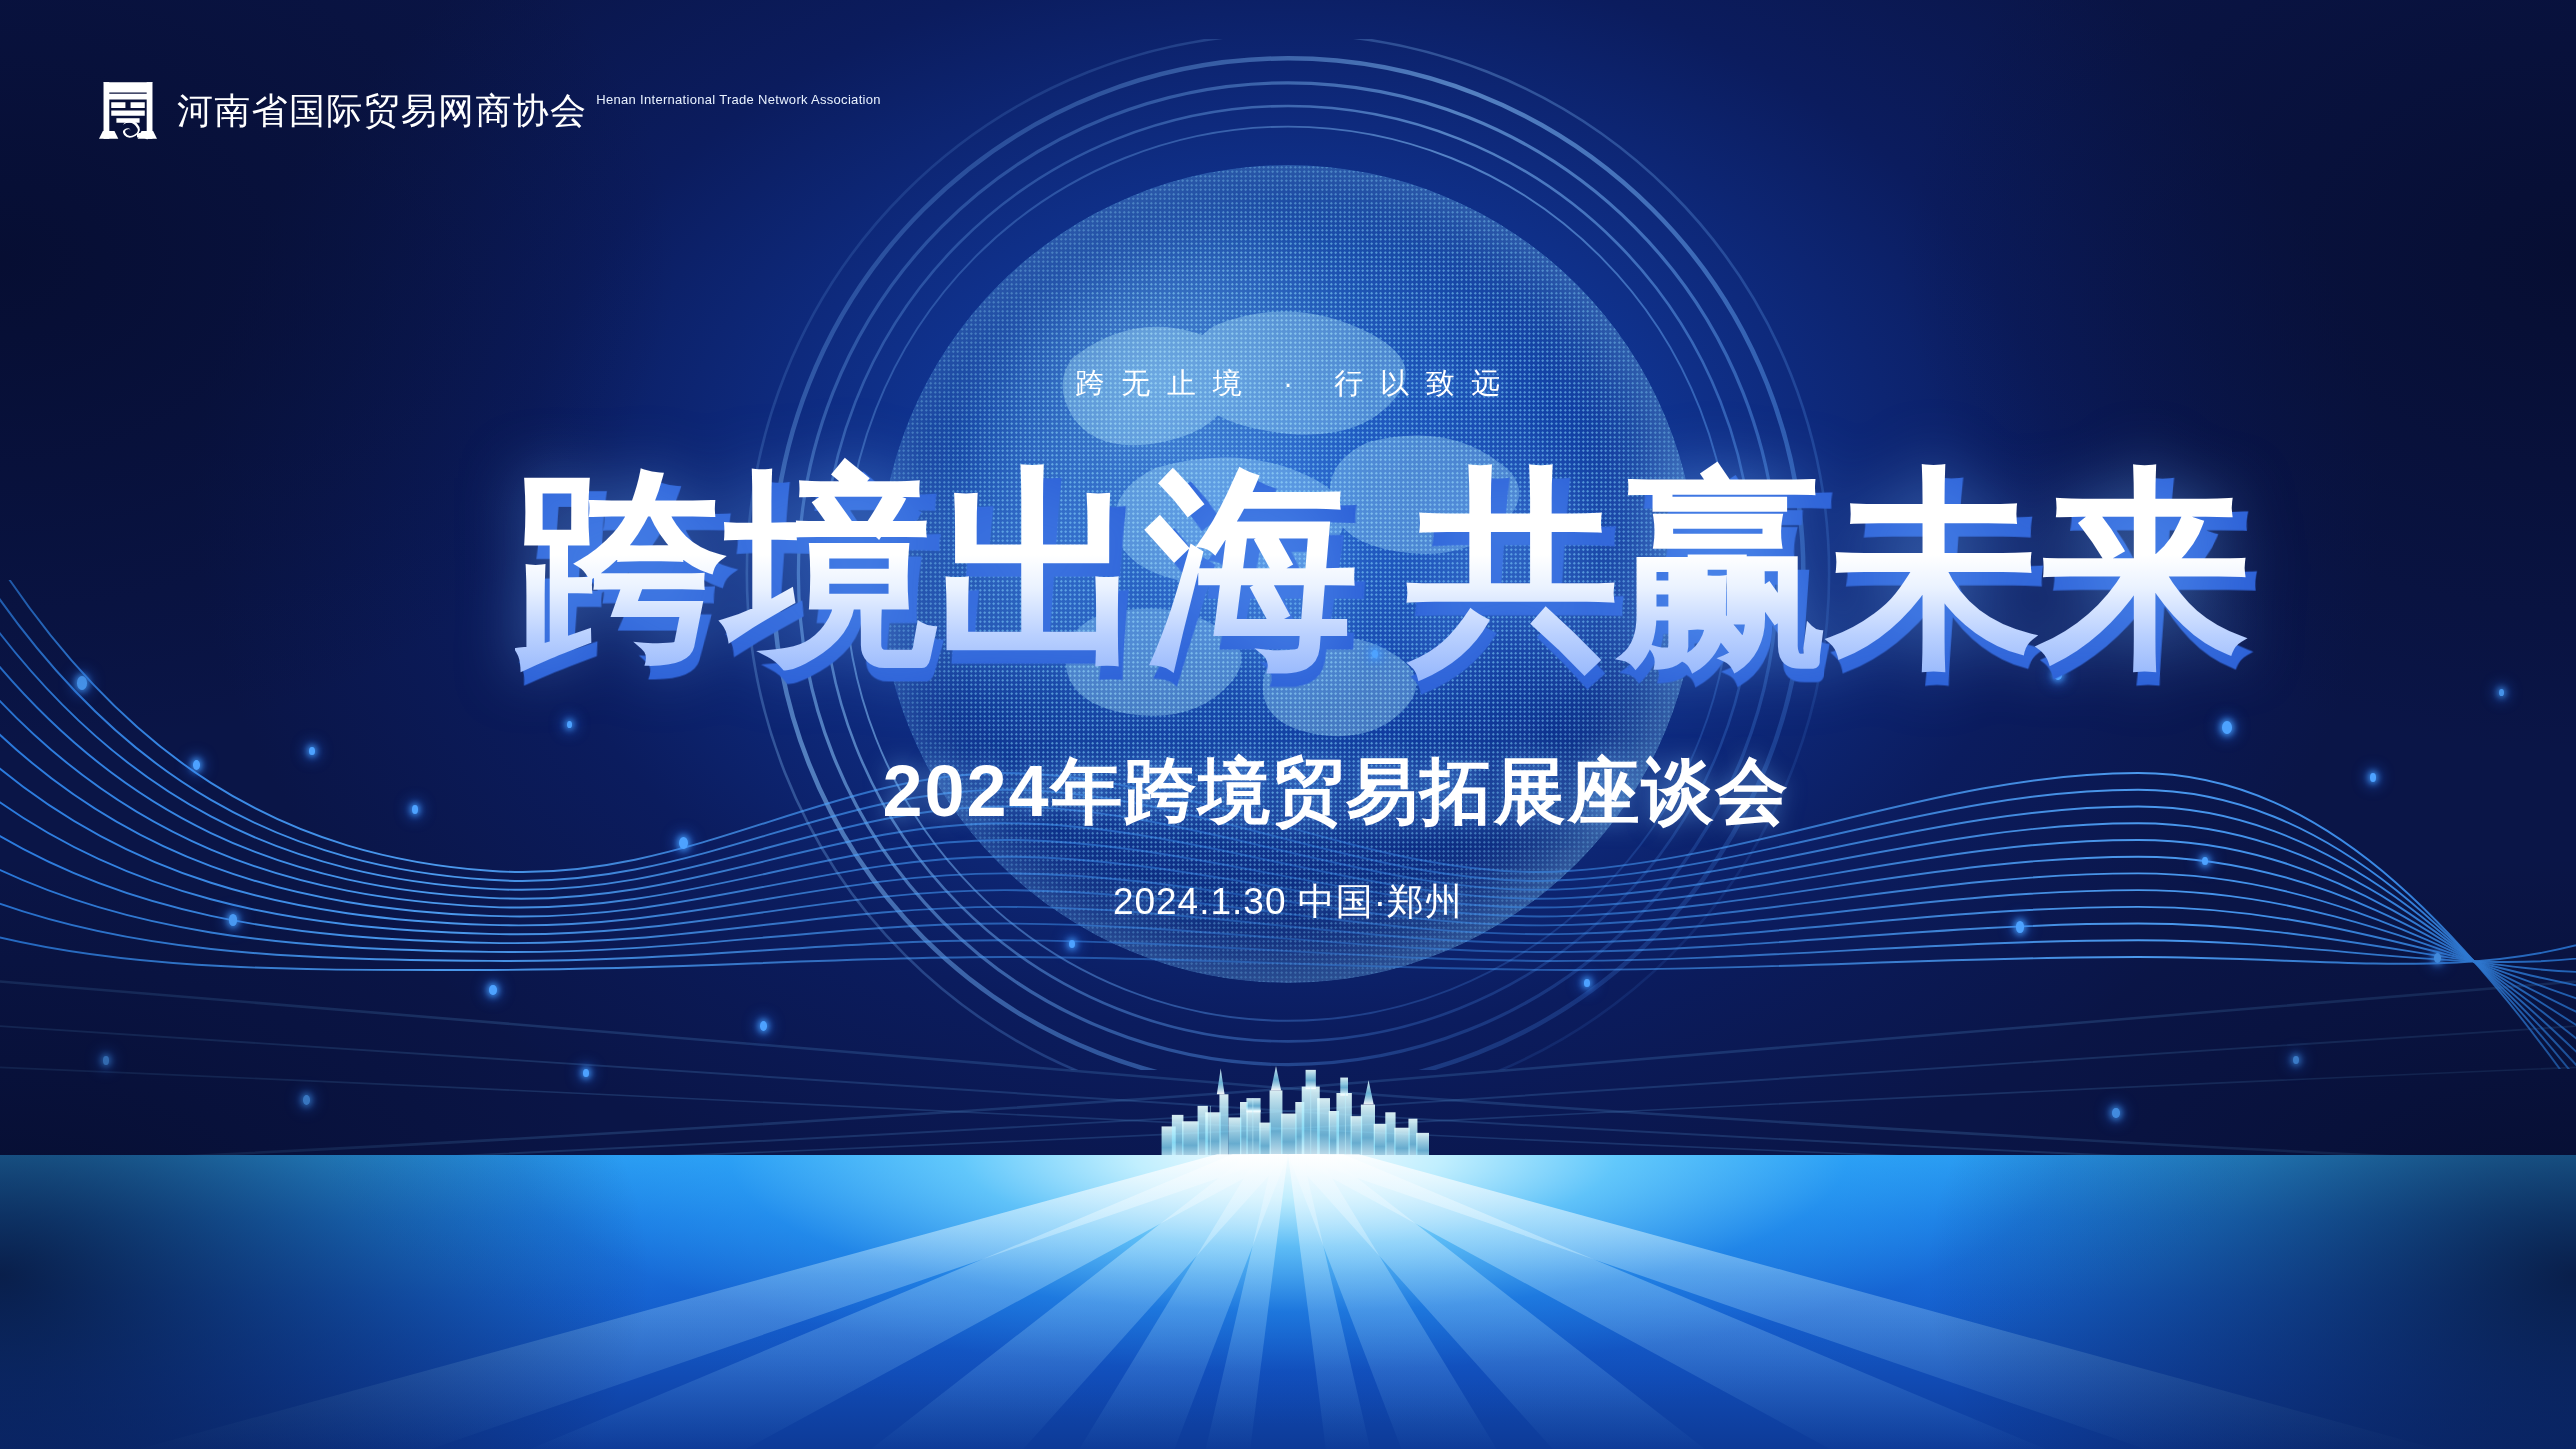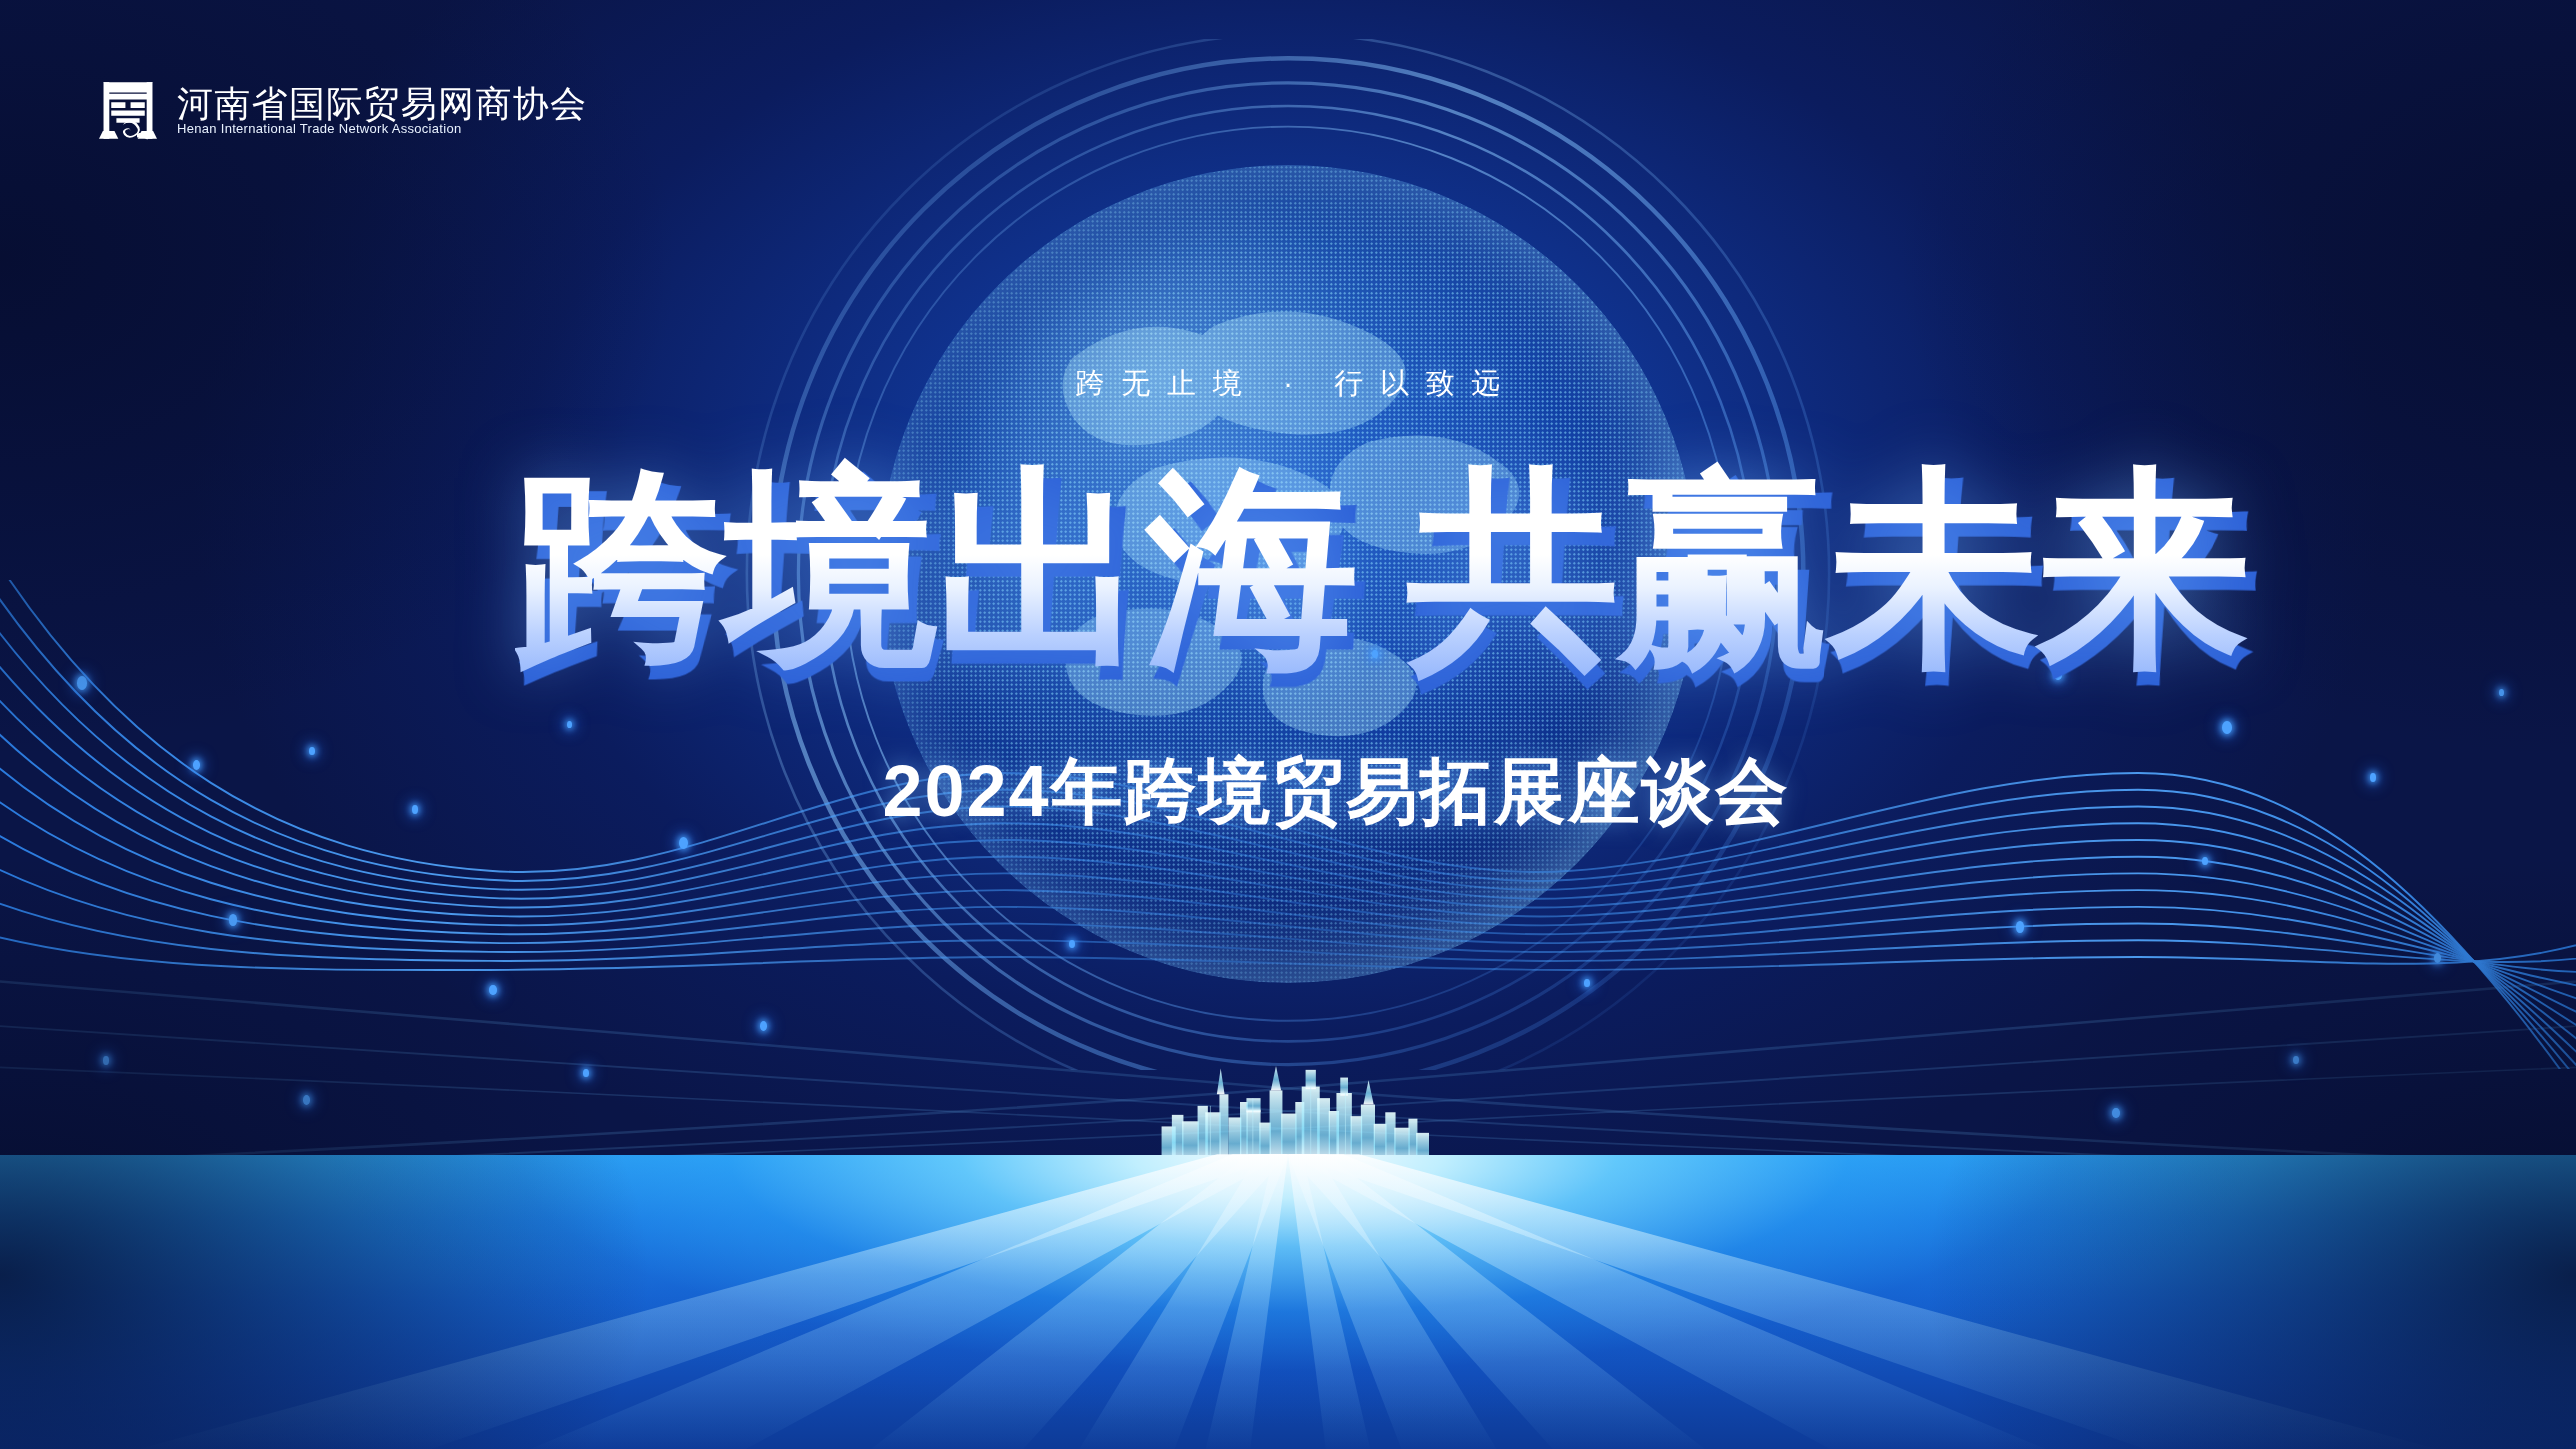--- a/index.html
+++ b/index.html
@@ -75,21 +75,21 @@
     pointer-events:none;
   }
   .sky-streaks{position:absolute;left:0;top:953px;width:2576px;height:213px;overflow:hidden;opacity:.55;}
 
   
   .city{position:absolute;left:1133px;top:1030px;width:322px;height:135px;}
 
   
   .logo{position:absolute;left:97px;top:77px;display:flex;align-items:center;gap:18px;}
   .logo-mark{width:62px;height:67px;flex:0 0 auto;}
-  .logo-text-block{display:flex;flex-direction:column;gap:0;}
+  .logo-text-block{display:flex;flex-direction:row;gap:9px;}
   .logo-cn{
     font-size:36px;color:#ffffff;letter-spacing:1.3px;font-weight:400;
     line-height:1;white-space:nowrap;
   }
   .logo-en{
     font-size:13px;color:#e9f2ff;letter-spacing:0.3px;font-weight:400;
     line-height:1;white-space:nowrap;
   }
 
   
@@ -348,15 +348,16 @@
 
   <div class="headline">
     <span class="hl-inner">
       <span class="hl-shadow" aria-hidden="true"><span>跨境出海</span><span class="hl-gap"></span><span>共赢未来</span></span>
       <span class="hl-main"><span>跨境出海</span><span class="hl-gap"></span><span>共赢未来</span></span>
     </span>
   </div>
 
   <div class="subtitle">2024年跨境贸易拓展座谈会</div>
 
+  <div class="dateline">2024.1.30  中国·郑州</div>
 
 </div>
 
 
 </body></html>

